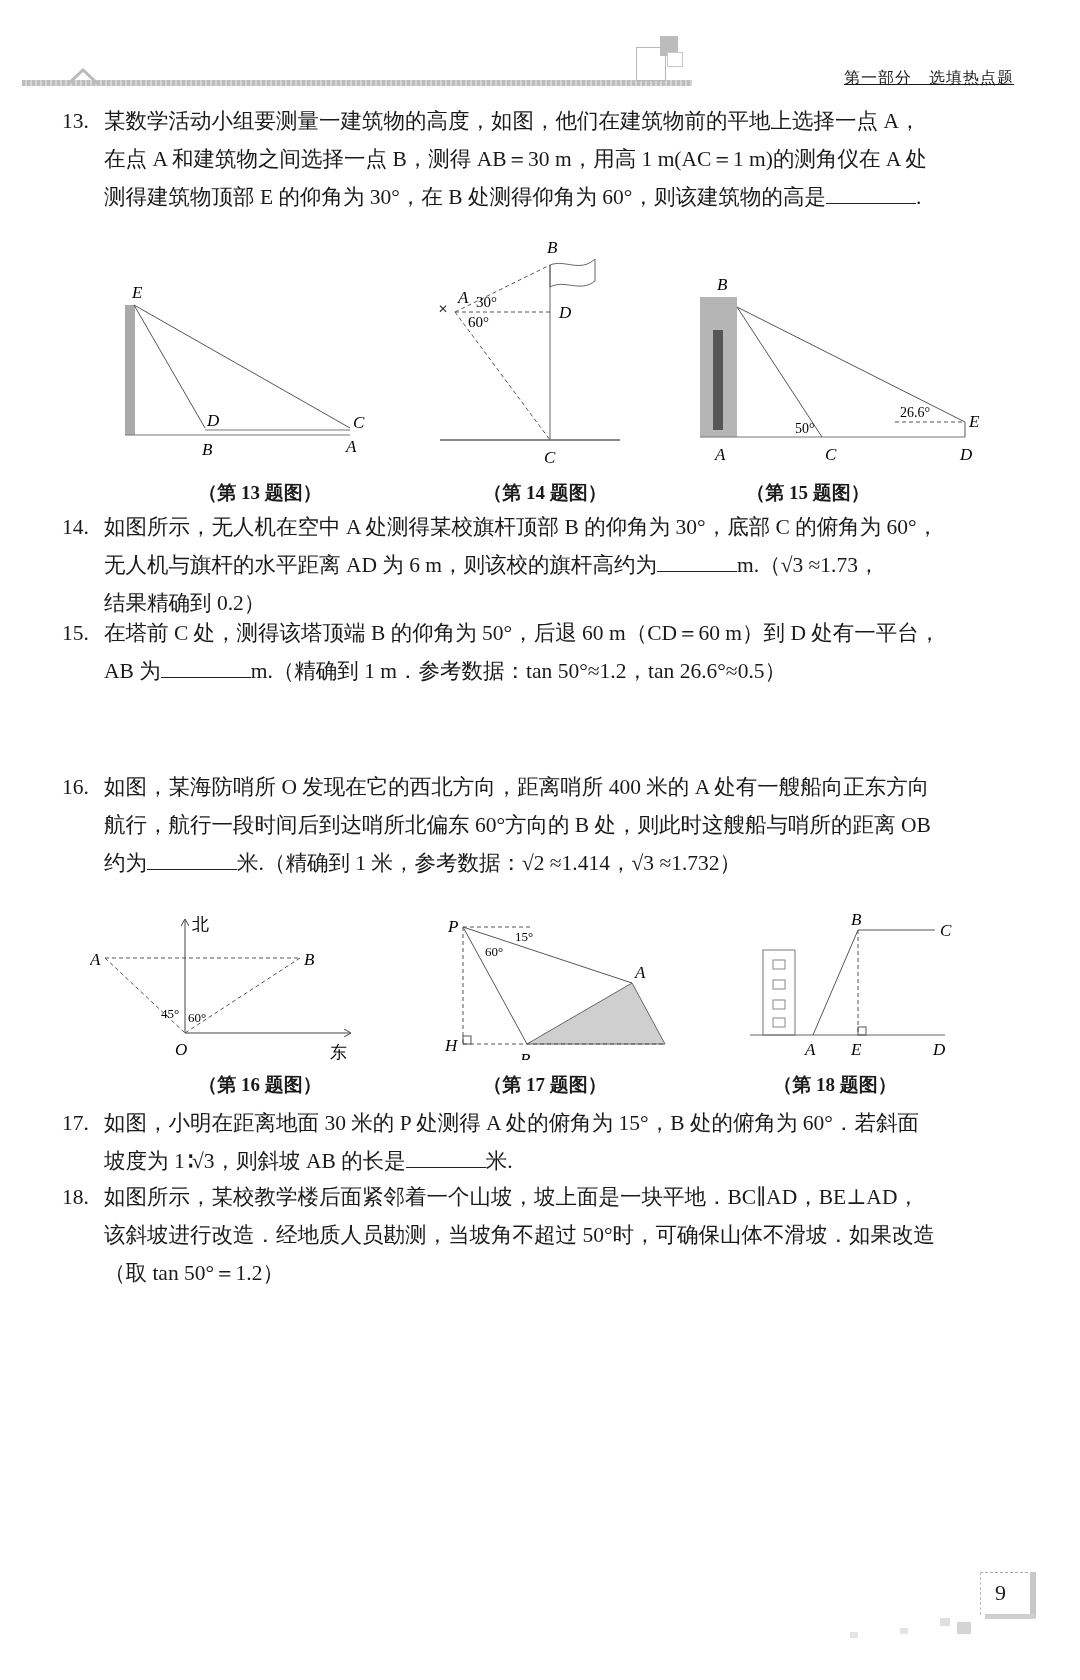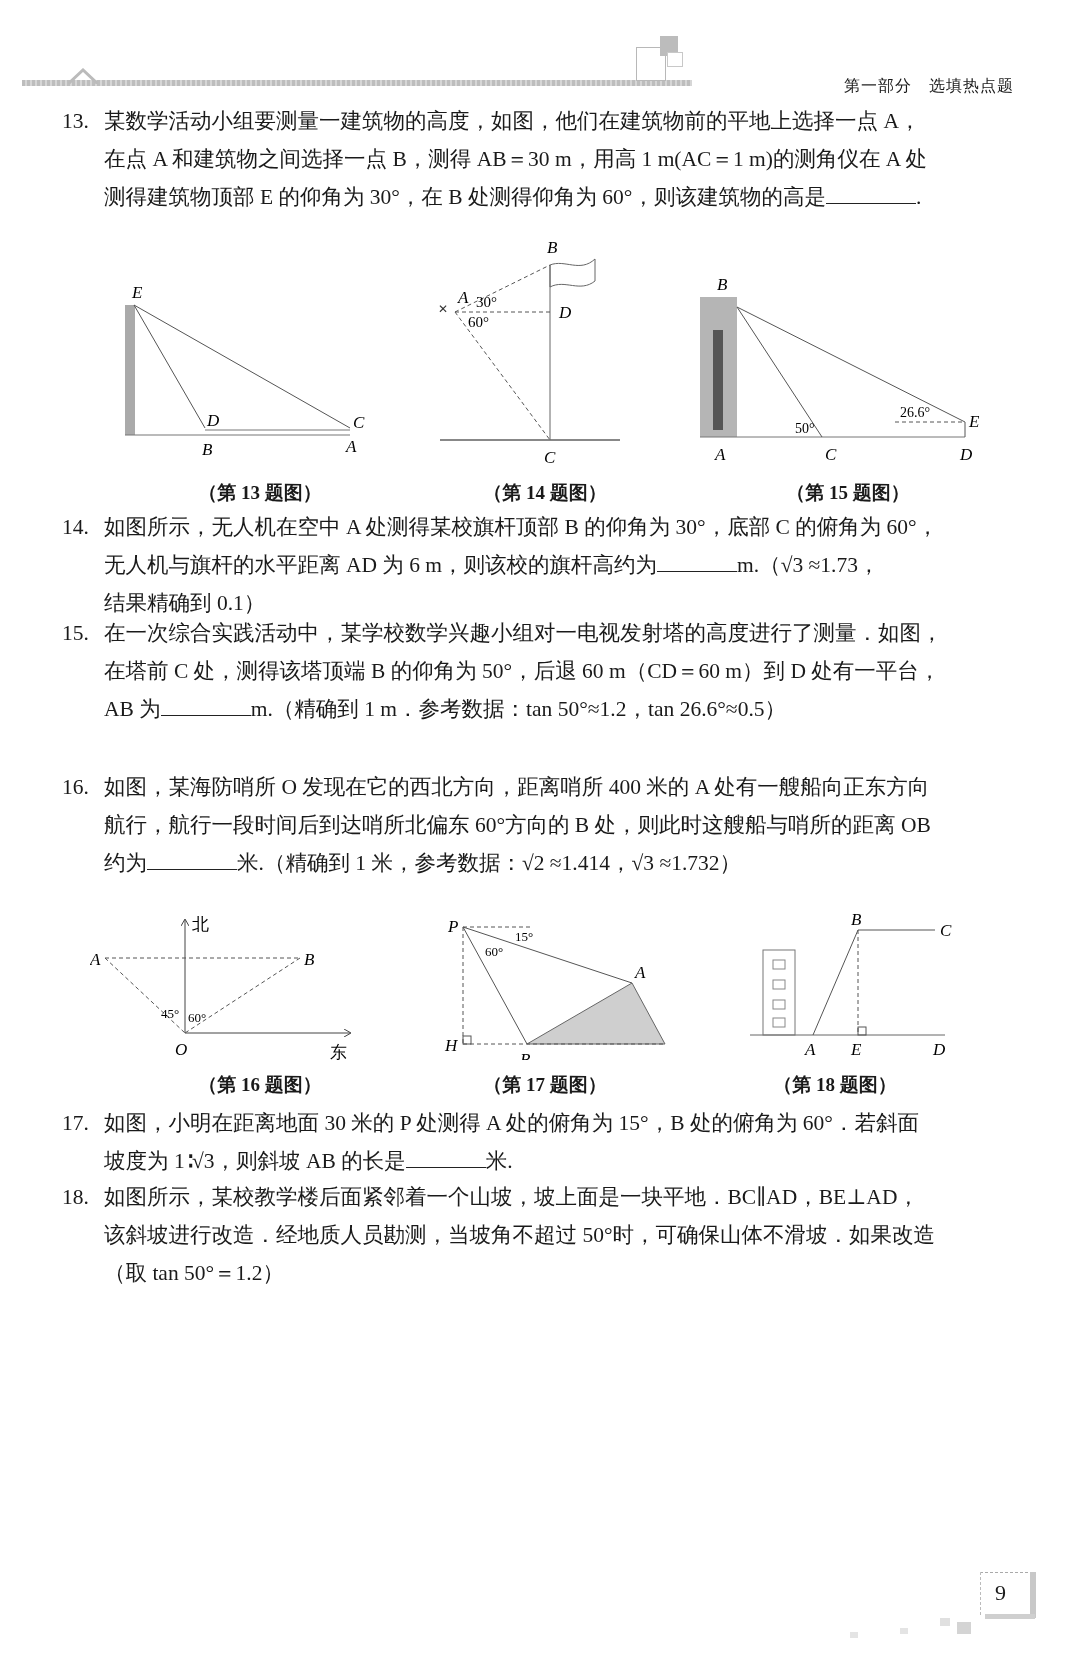--- a/index.html
+++ b/index.html
@@ -6,21 +6,21 @@
   body {
     width:1080px; height:1680px; background:#ffffff; position:relative; overflow:hidden;
     font-family: "Liberation Serif", "DejaVu Serif", serif; color:#1a1a1a;
   }
   .hdr-bar { position:absolute; left:22px; top:80px; width:670px; height:6px;
     background: repeating-linear-gradient(90deg,#bdbdbd 0 3px,#d6d6d6 3px 5px); }
   .hdr-peak { position:absolute; left:68px; top:68px; width:30px; height:16px; }
   .hdr-sq1 { position:absolute; left:636px; top:47px; width:28px; height:32px; border:1px solid #b8b8b8; background:#fff;}
   .hdr-sq2 { position:absolute; left:660px; top:36px; width:18px; height:20px; background:#bcbcbc; }
   .hdr-sq3 { position:absolute; left:667px; top:52px; width:14px; height:13px; border:1px solid #c8c8c8; background:#fff;}
-  .section-title { position:absolute; right:66px; top:76px; font-size:16px; letter-spacing:1px; }
+  .section-title { position:absolute; right:66px; top:68px; font-size:16px; letter-spacing:1px;text-decoration:underline; }
   .q { position:absolute; left:62px; right:64px; font-size:21.5px; line-height:38px; }
   .q .num { position:absolute; left:0; top:0; }
   .q .body { margin-left:42px; text-align:justify; }
   .blank { display:inline-block; border-bottom:1px solid #222; height:22px; vertical-align:baseline; }
   .fig { position:absolute; }
   .caption { position:absolute; font-size:19px; text-align:center; width:200px;font-weight:bold; }
   .page-num-box { position:absolute; left:980px; top:1572px; width:52px; height:42px;
     border-top:1px dashed #aaa; border-left:1px dashed #bbb; }
   .page-num-edge { position:absolute; left:1030px; top:1572px; width:6px; height:46px; background:#c8c8c8; }
   .page-num-bottom { position:absolute; left:985px; top:1614px; width:50px; height:5px; background:#cfcfcf; }
@@ -88,35 +88,34 @@
   <line x1="200" y1="147" x2="270" y2="147" stroke="#555" stroke-dasharray="4,3"></line>
   <line x1="270" y1="147" x2="270" y2="162" stroke="#555"></line>
   <text x="22" y="15" font-style="italic" font-size="17">B</text>
   <text x="20" y="185" font-style="italic" font-size="17">A</text>
   <text x="130" y="185" font-style="italic" font-size="17">C</text>
   <text x="265" y="185" font-style="italic" font-size="17">D</text>
   <text x="274" y="152" font-style="italic" font-size="17">E</text>
   <text x="100" y="158" font-size="14">50°</text>
   <text x="205" y="142" font-size="14">26.6°</text>
 </svg>
-<div class="caption" style="left:748px;top:480px">（第 15 题图）</div>
+<div class="caption" style="left:708px;top:480px">（第 15 题图）</div>
 
 <div class="q" style="top:508px">
   <span class="num">14.</span>
   <div class="body">
     <div>如图所示，无人机在空中 A 处测得某校旗杆顶部 B 的仰角为 30°，底部 C 的俯角为 60°，</div>
     <div><span>无人机与旗杆的水平距离 AD 为 6 m，则该校的旗杆高约为</span><span class="blank" style="width:80px"></span><span>m.（√3 ≈1.73，</span></div>
-    <div>结果精确到 0.1）</div>
+    <div>结果精确到 0.2）</div>
   </div>
 </div>
 
 <div class="q" style="top:614px">
   <span class="num">15.</span>
   <div class="body">
-    <div>在一次综合实践活动中，某学校数学兴趣小组对一电视发射塔的高度进行了测量．如图，</div>
     <div>在塔前 C 处，测得该塔顶端 B 的仰角为 50°，后退 60 m（CD＝60 m）到 D 处有一平台，</div>
     <div><span>AB 为</span><span class="blank" style="width:90px"></span><span>m.（精确到 1 m．参考数据：tan 50°≈1.2，tan 26.6°≈0.5）</span></div>
   </div>
 </div>
 
 <div class="q" style="top:768px">
   <span class="num">16.</span>
   <div class="body">
     <div>如图，某海防哨所 O 发现在它的西北方向，距离哨所 400 米的 A 处有一艘船向正东方向</div>
     <div>航行，航行一段时间后到达哨所北偏东 60°方向的 B 处，则此时这艘船与哨所的距离 OB</div>

